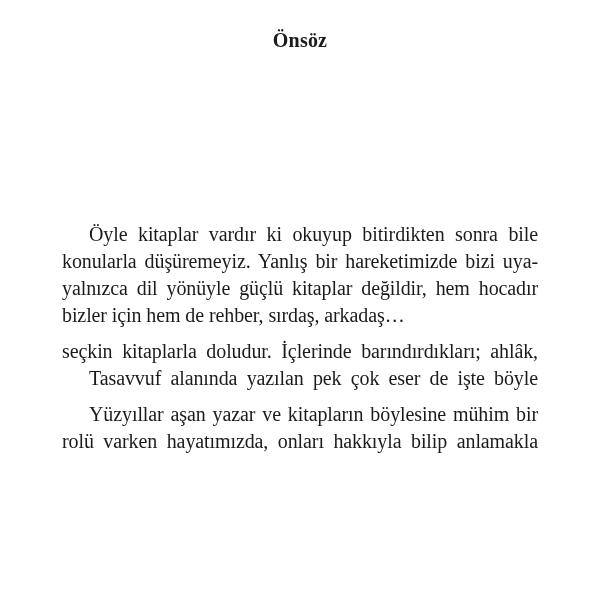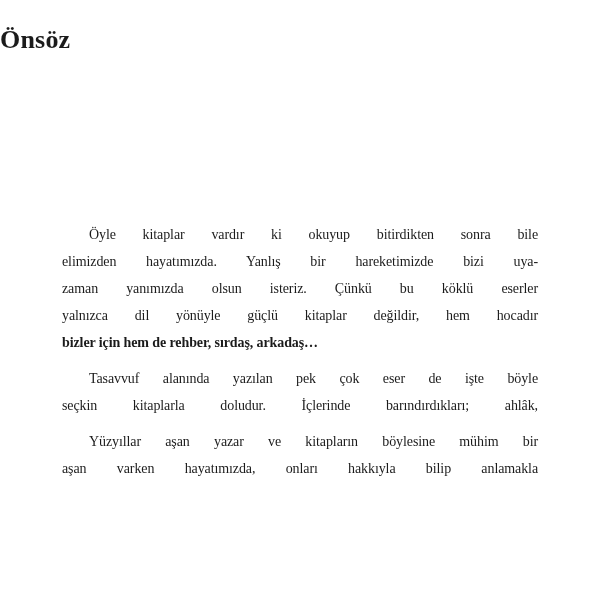--- a/index.html
+++ b/index.html
@@ -15,78 +15,76 @@
     overflow: hidden;
     font-family: "Liberation Serif", "DejaVu Serif", serif;
     color: #1b1b1b;
   }
   .title {
     position: absolute;
     top: 24px;
     left: 0;
     width: 600px;
     margin: 0;
-    text-align: left;
-    font-size: 26px;
+    text-align: center;
+    font-size: 20px;
     font-weight: bold;
     line-height: 32px;
     letter-spacing: 0.2px;
     color: #1b1b1b;
   }
   .body-text {
     position: absolute;
     top: 221px;
     left: 62px;
     width: 476px;
-    font-size: 14px;
+    font-size: 20px;
     line-height: 27px;
     letter-spacing: -0.1px;
   }
   .para {
     margin: 0 0 9px 0;
     padding: 0;
   }
   .line {
     display: block;
     text-align: justify;
     text-align-last: justify;
     -moz-text-align-last: justify;
     white-space: normal;
   }
   .line.first {
     text-indent: 27px;
   }
   .line.endline {
     text-align-last: left;
-    font-weight: bold;
     -moz-text-align-last: left;
   }
 </style>
 </head>
 <body>
 
 <div class="page">
 
   <h1 class="title">Önsöz</h1>
 
   <div class="body-text">
 
     <p class="para">
       <span class="line first">Öyle kitaplar vardır ki okuyup bitirdikten sonra bile</span>
-      <span class="line">elimizden hayatımızda. Yanlış bir hareketimizde bizi uya-</span>
-      <span class="line">zaman yanımızda olsun isteriz. Çünkü bu köklü eserler</span>
+      <span class="line">konularla düşüremeyiz. Yanlış bir hareketimizde bizi uya-</span>
       <span class="line">yalnızca dil yönüyle güçlü kitaplar değildir, hem hocadır</span>
       <span class="line endline">bizler için hem de rehber, sırdaş, arkadaş…</span>
     </p>
 
     <p class="para">
+      <span class="line">seçkin kitaplarla doludur. İçlerinde barındırdıkları; ahlâk,</span>
       <span class="line first">Tasavvuf alanında yazılan pek çok eser de işte böyle</span>
-      <span class="line">seçkin kitaplarla doludur. İçlerinde barındırdıkları; ahlâk,</span>
     </p>
 
     <p class="para">
       <span class="line first">Yüzyıllar aşan yazar ve kitapların böylesine mühim bir</span>
-      <span class="line">aşan varken hayatımızda, onları hakkıyla bilip anlamakla</span>
+      <span class="line">rolü varken hayatımızda, onları hakkıyla bilip anlamakla</span>
     </p>
 
   </div>
 
 </div>
 
 </body></html>

